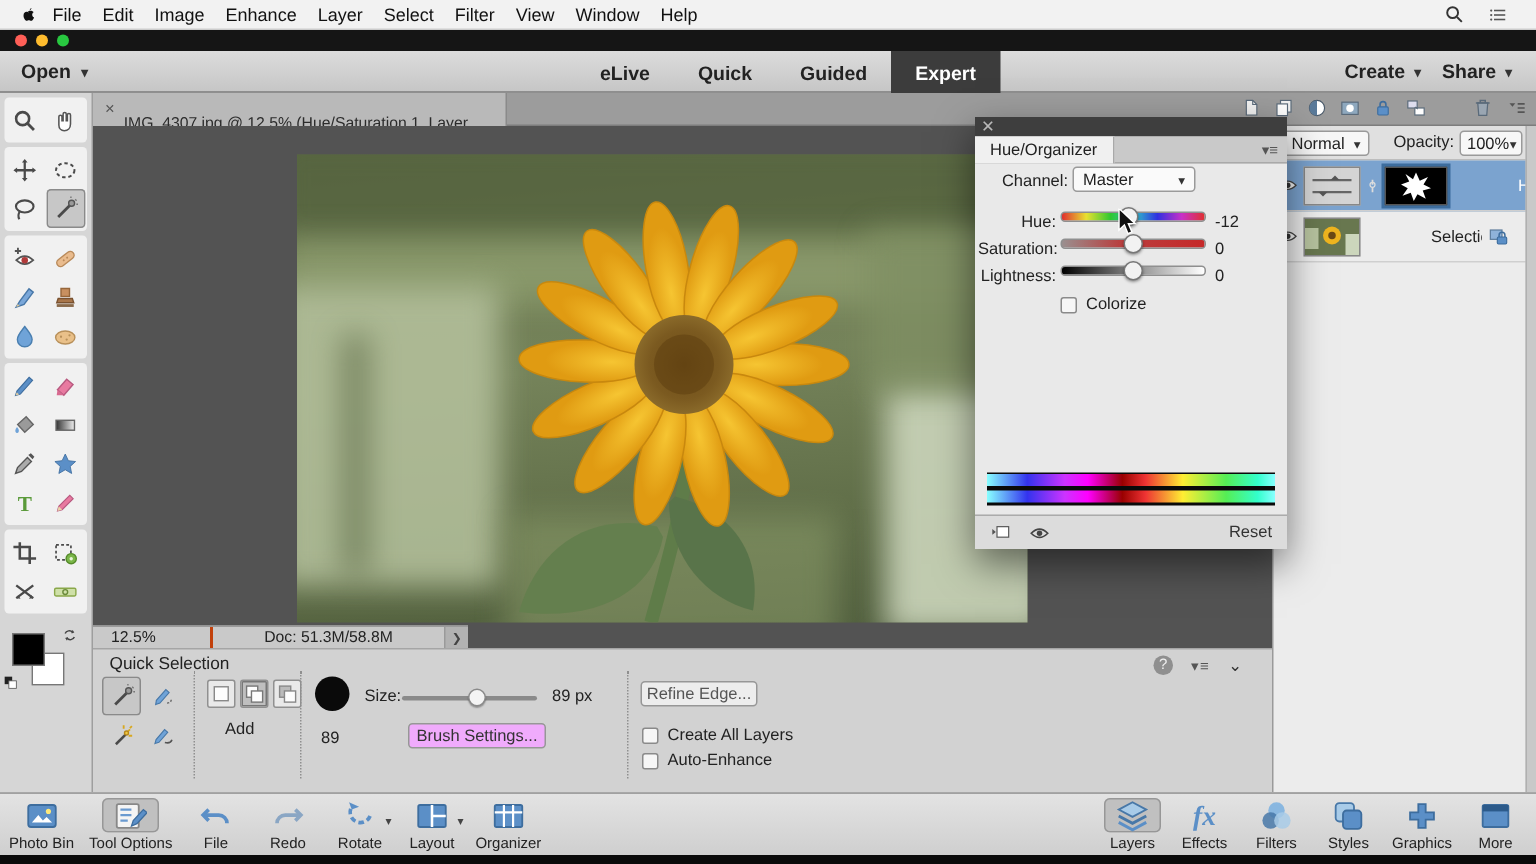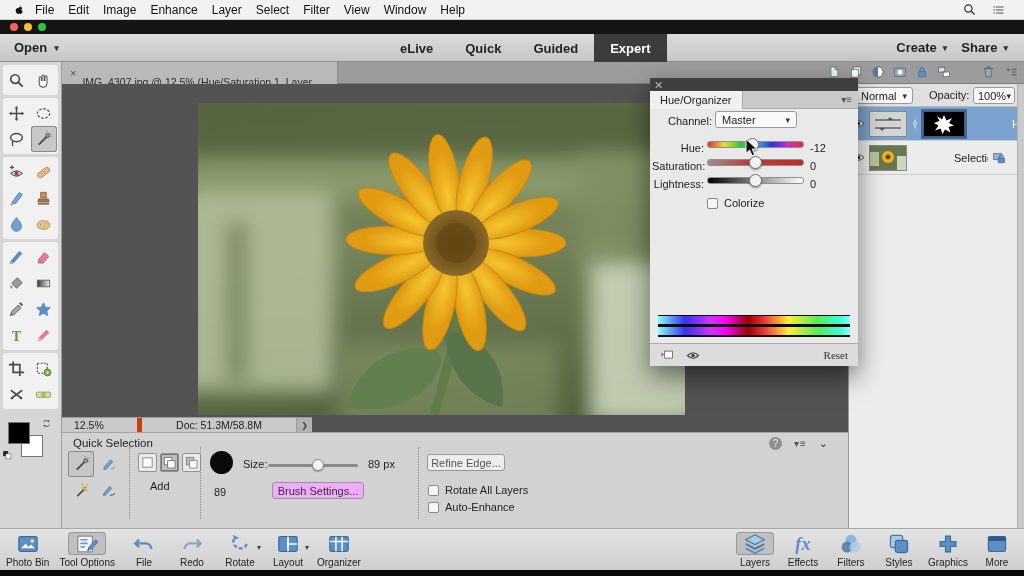--- a/index.html
+++ b/index.html
@@ -58,21 +58,21 @@
 
   
   .canvas { position:absolute; left:62px; top:84px; width:786px; height:348px; background:#535353; overflow:hidden; }
   .photo { position:absolute; left:136px; top:19px; width:487px; height:312px; overflow:hidden;
            background:linear-gradient(175deg,#5d6b45 0%, #6e7d53 18%, #75835a 45%, #616f49 75%, #4f5d3c 100%); }
   .blob { position:absolute; filter:blur(10px); }
 
   
   .statusstrip { position:absolute; left:62px; top:417px; width:250px; height:15px; background:#c9c9c9;
                  border-top:1px solid #9a9a9a; display:flex; align-items:center; font-size:10.5px; color:#222; }
-  .statusstrip .zoomv { width:80px; padding-left:12px; border-right:5px solid #c2410c; height:100%; display:flex; align-items:center; }
+  .statusstrip .zoomv { width:80px; padding-left:12px; border-right:2px solid #c2410c; height:100%; display:flex; align-items:center; }
   .statusstrip .docv { flex:1; text-align:center; }
   .statusstrip .expand { width:16px; height:100%; background:#b2b2b2; border-left:1px solid #9a9a9a;
                          display:flex; align-items:center; justify-content:center; font-size:8px; color:#444; cursor:pointer; }
 
   
   .tooloptions { position:absolute; left:62px; top:432px; width:786px; height:96px; background:#d2d2d2;
                  border-top:1px solid #a5a5a5; font-size:11px; color:#222; }
   .to-title { position:absolute; left:11px; top:4px; font-size:11.5px; }
   .to-sep { position:absolute; top:14px; height:72px; border-left:1px dotted #8f8f8f; }
   .to-grid { position:absolute; left:6px; top:18px; display:grid; grid-template-columns:27px 27px; }
@@ -132,21 +132,21 @@
   .track-lightness { background:linear-gradient(90deg,#000 0%,#888 50%,#fff 100%); }
   .dknob { position:absolute; top:-4px; width:13px; height:13px; border-radius:50%; background:#f2f2f2;
            border:1px solid #777; box-shadow:0 1px 2px rgba(0,0,0,.4); cursor:pointer; }
   .dval { position:absolute; left:160px; width:36px; text-align:left; }
   .colorize { position:absolute; left:57px; top:119px; display:flex; gap:6px; align-items:center; cursor:pointer; }
   .spectrum { position:absolute; left:8px; top:237px; width:192px; height:22px; background:#0a0a0a; padding:1px 0; }
   .spec-bar { width:192px; height:8px; margin-bottom:3px;
               background:linear-gradient(90deg,#8ff 0%,#33e 14%,#c3f 27%,#f0f 35%,#900 47%,#e33 55%,#fe3 68%,#5e5 83%,#3fc 94%,#8ff 100%); }
   .dlg-footer { position:absolute; left:0; top:265px; width:208px; height:23px; background:#dcdcdc;
                 border-top:1px solid #ababab; display:flex; align-items:center; padding:0 10px; gap:12px; }
-  .reset-btn { margin-left:auto; color:#333; cursor:pointer;font-family:Liberation Serif, serif; }
+  .reset-btn { margin-left:auto; color:#333; cursor:pointer; }
 
   
   .taskbar { position:absolute; left:0; top:528px; width:1024px; height:42px;
              background:linear-gradient(#e3e3e3,#cfcfcf); border-top:1px solid #a8a8a8; }
   .tb-left { position:absolute; left:6px; top:0; height:42px; display:flex; gap:10px; }
   .tb-right { position:absolute; right:8px; top:0; height:42px; display:flex; gap:10px; }
   .tb-item { display:flex; flex-direction:column; align-items:center; justify-content:flex-start;
              padding-top:3px; cursor:pointer; position:relative; }
   .tb-ic { height:23px; display:flex; align-items:center; justify-content:flex-start; padding:0 8px; border-radius:4px;text-decoration:underline; }
   .tb-item.active .tb-ic { background:#c0c0c0; box-shadow:inset 0 0 0 1px #979797; }
@@ -644,21 +644,21 @@
     <div class="to-label" style="left:181px;top:25px">Size:</div>
     <div class="slider-track">
       <div class="slider-knob" id="size-knob" style="left: calc(55% - 6px);"></div>
     </div>
     <div class="to-label" style="left:306px;top:25px">89 px</div>
     <div class="to-btn" style="left:210px;top:49px;width:92px;height:17px;background:#f0abfc;color:#333">Brush Settings...</div>
     <div class="to-sep" style="left:356px"></div>
     <div class="to-btn" style="left:365px;top:21px;width:78px;height:17px">Refine Edge...</div>
     <div class="cb-row" style="left:366px;top:51px">
       <span class="cb"></span>
-      <span>Rotate All Layers</span>
+      <span>Create All Layers</span>
     </div>
     <div class="cb-row" style="left:366px;top:68px">
       <span class="cb"></span>
       <span>Auto-Enhance</span>
     </div>
     <div class="to-right">
       <span class="help-circ">?</span>
       <span class="pmenu">▾≡</span>
       <span class="chev" style="font-size:11px">⌄</span>
     </div>

